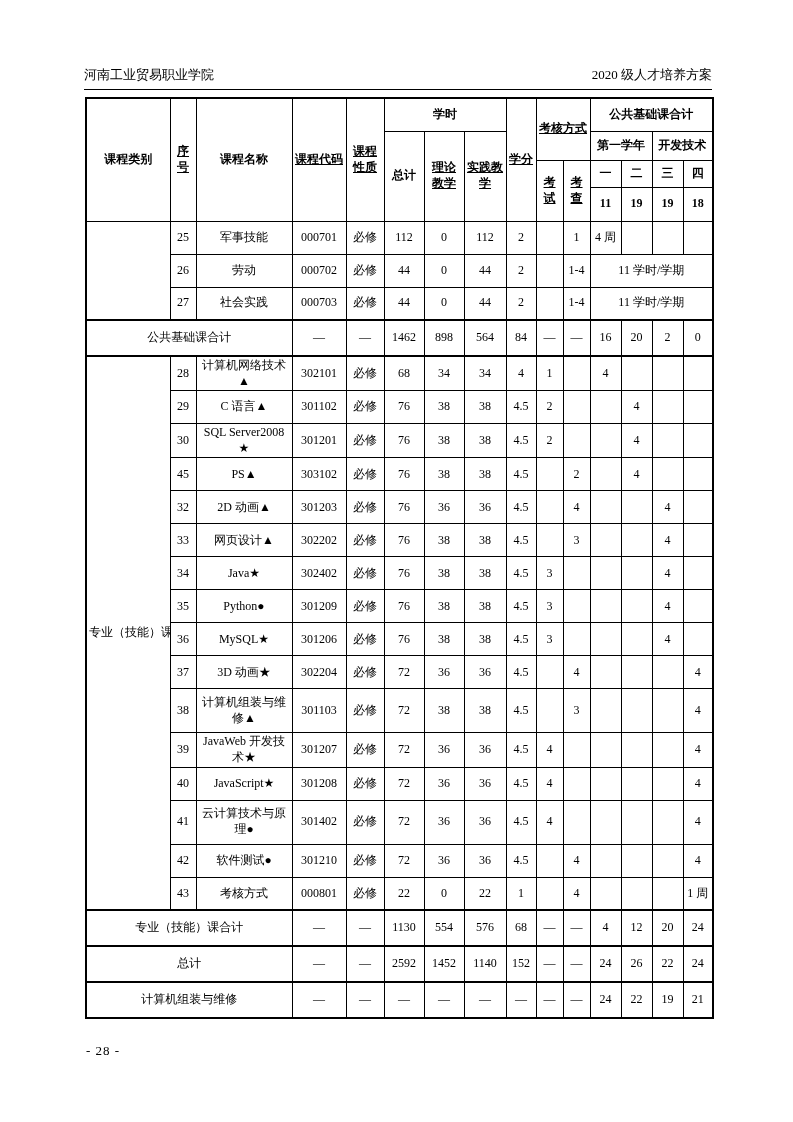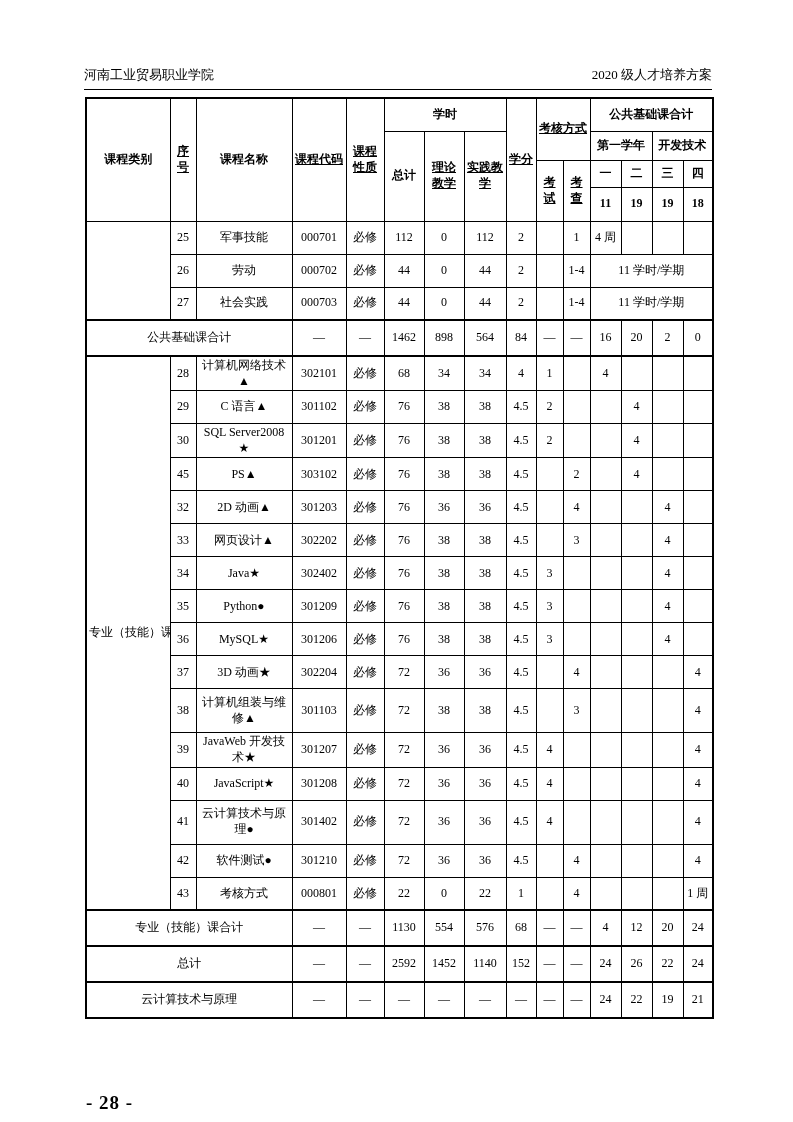--- a/index.html
+++ b/index.html
@@ -29,21 +29,21 @@
   .plan th{font-weight:bold;}
   .stack{word-break:break-all;padding:1px 7px;text-decoration:underline;}
   .p6{padding:1px 6px;} .p10{padding:1px 10px;} .p12{padding:1px 12px;}
   .n{text-align:left;padding:1px 2px 1px 4px;word-break:break-all;margin-left:12px;}
   .fit{font-size:10px;}
   .b{font-weight:bold;}
   .cat{padding:0;font-size:11.5px;white-space:nowrap;}
   tr.h1{height:33px;} tr.h2{height:29px;} tr.h3{height:27px;} tr.h4{height:34px;}
   tr.dr{height:33px;} tr.dr2{height:44px;} tr.s1{height:36px;} tr.sm{height:36px;margin-top:32px;}
   tr.thk td{border-top:2px solid #000;border-bottom:2px solid #000;}
-  .pagenum{position:absolute;left:86px;top:1092px;font-size:19px;letter-spacing:1px;font-weight:bold;}
+  .pagenum{position:absolute;left:86px;top:1043px;font-size:13px;letter-spacing:1px;}
 </style>
 </head>
 <body>
 
 <div class="page">
 
   <div class="pagehead">
     <span>河南工业贸易职业学院</span>
     <span>2020 级人才培养方案</span>
   </div>
@@ -443,21 +443,21 @@
       <td class="b">1140</td>
       <td class="b">152</td>
       <td class="b">—</td>
       <td class="b">—</td>
       <td class="b">24</td>
       <td class="b">26</td>
       <td class="b">22</td>
       <td class="b">24</td>
     </tr>
     <tr class="sm thk">
-      <td colspan="3">云计算技术与原理</td>
+      <td colspan="3">计算机组装与维修</td>
       <td class="b">—</td>
       <td class="b">—</td>
       <td class="b">—</td>
       <td class="b">—</td>
       <td class="b">—</td>
       <td class="b">—</td>
       <td class="b">—</td>
       <td class="b">—</td>
       <td class="b">24</td>
       <td class="b">22</td>

